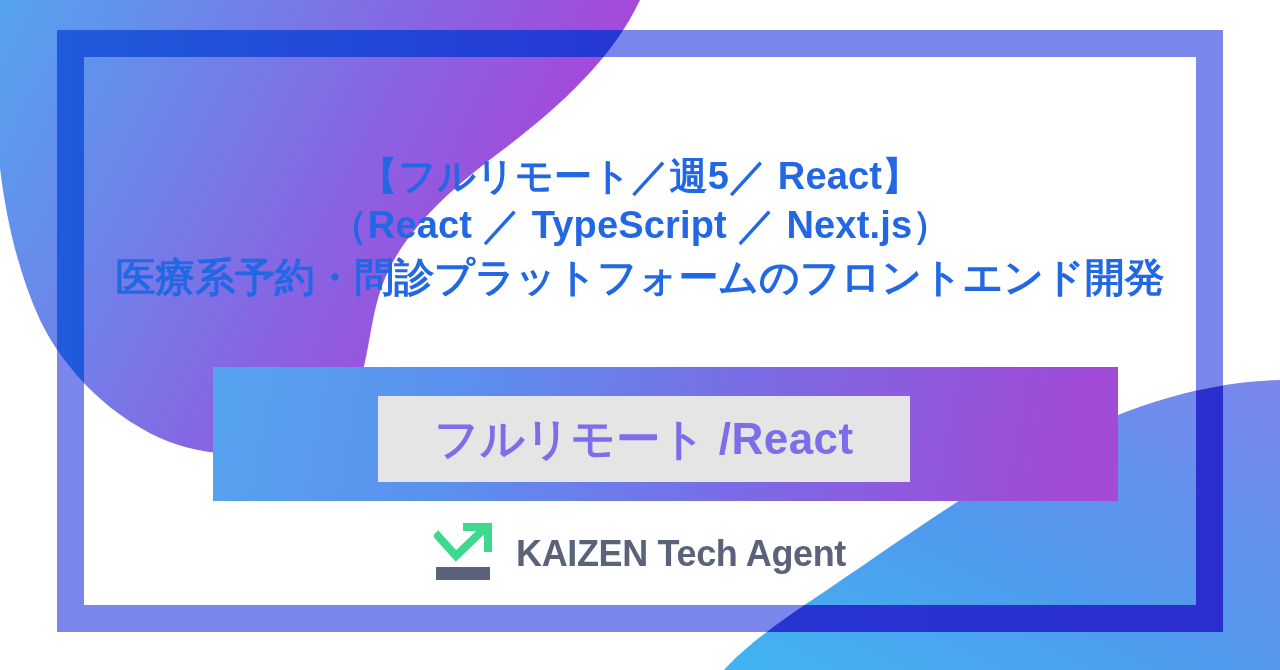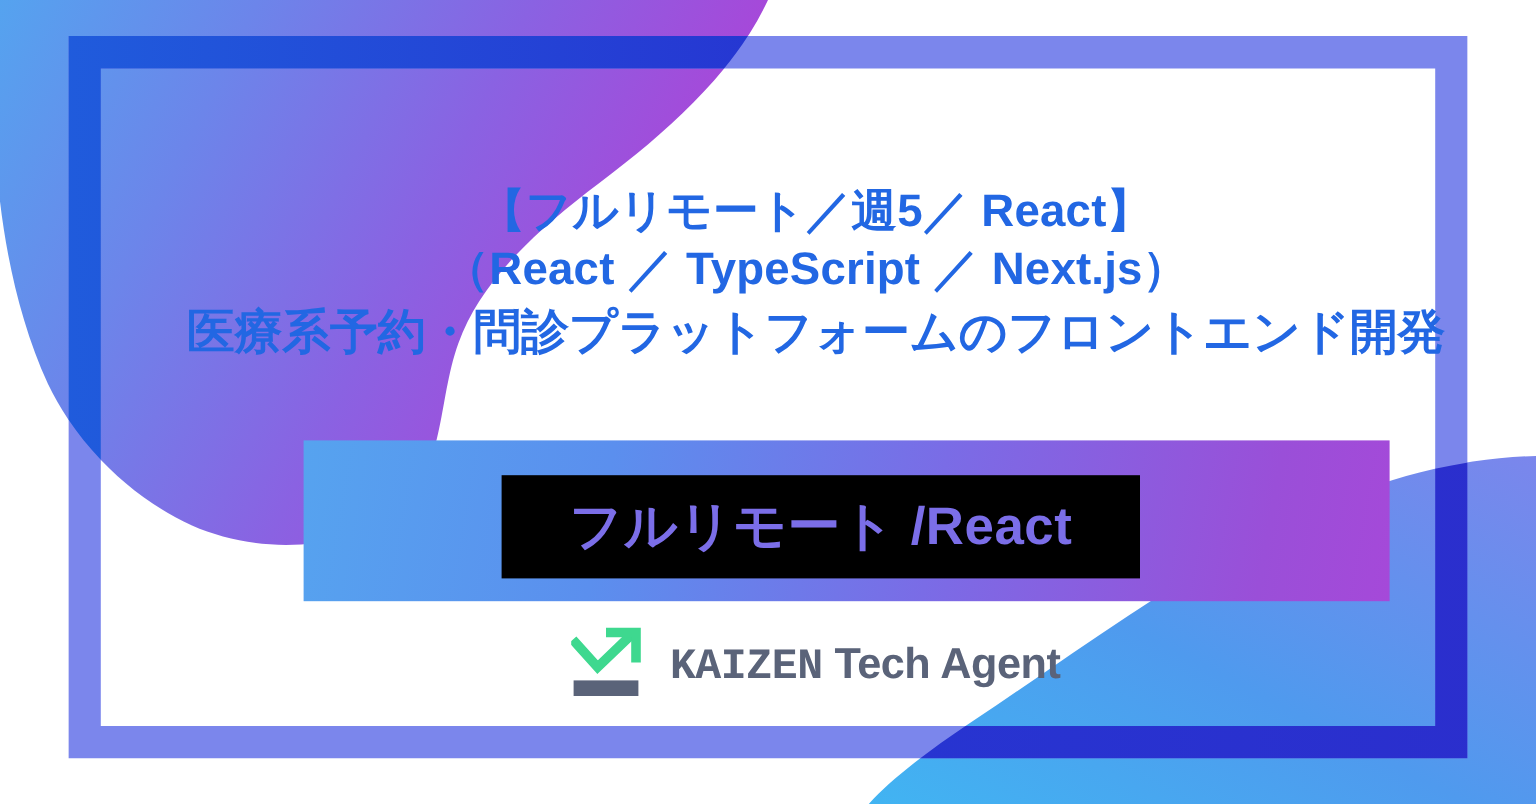--- a/index.html
+++ b/index.html
@@ -11,21 +11,21 @@
   }
   #stage{position:absolute;inset:0;width:1280px;height:670px;overflow:hidden;background:#fff;}
 
   
   .bg-svg{position:absolute;left:0;top:0;width:1280px;height:670px;}
 
   
   .frame-svg{position:absolute;left:0;top:0;width:1280px;height:670px;}
 
   
-  .content{position:absolute;left:0;top:0;width:1240px;height:670px;margin-left:40px;}
+  .content{position:absolute;left:0;top:0;width:1240px;height:670px;}
 
   .title-block{
     position:absolute;left:0;top:152px;width:1280px;
     text-align:center;
     color:#2267e3;
     font-weight:700;
     letter-spacing:.01em;
   }
   .title-line{
     display:block;
@@ -37,39 +37,39 @@
   .title-line.l3{font-size:38px;}
 
   
   .banner{
     position:absolute;left:213px;top:367px;width:905px;height:134px;
     background:linear-gradient(100deg,#56a3ef 0%,#5b8fee 28%,#7a6ce6 58%,#9a4fd8 88%,#a549d9 100%);
     display:flex;align-items:center;justify-content:center;
   }
   .banner-box{
     position:absolute;left:378px;top:396px;width:532px;height:86px;
-    background:#000000;
+    background:#e5e5e5;
     display:flex;align-items:center;justify-content:center;
   }
   .banner-text{
     font-size:44px;font-weight:700;color:#7b6ee8;
     letter-spacing:.01em;white-space:nowrap;line-height:1;
   }
 
   
   .logo{
     position:absolute;left:0;top:519px;width:1280px;height:70px;
     display:flex;align-items:center;justify-content:center;gap:14px;
   }
   .logo-mark{width:68px;height:62px;display:block;}
   .logo-text{
     font-size:36px;line-height:1;color:#5a6379;white-space:nowrap;
     letter-spacing:-0.01em;
   }
-  .logo-text .b{font-weight:700;font-family:Liberation Mono, monospace;}
+  .logo-text .b{font-weight:700;}
   .logo-text .r{font-weight:700;}
 </style>
 </head>
 <body>
 
 <div id="stage">
 
   <svg class="bg-svg" viewBox="0 0 1280 670" preserveAspectRatio="none">
     <defs>
       <linearGradient id="gradTopBlob" x1="0" y1="0" x2="1" y2="0.35">

